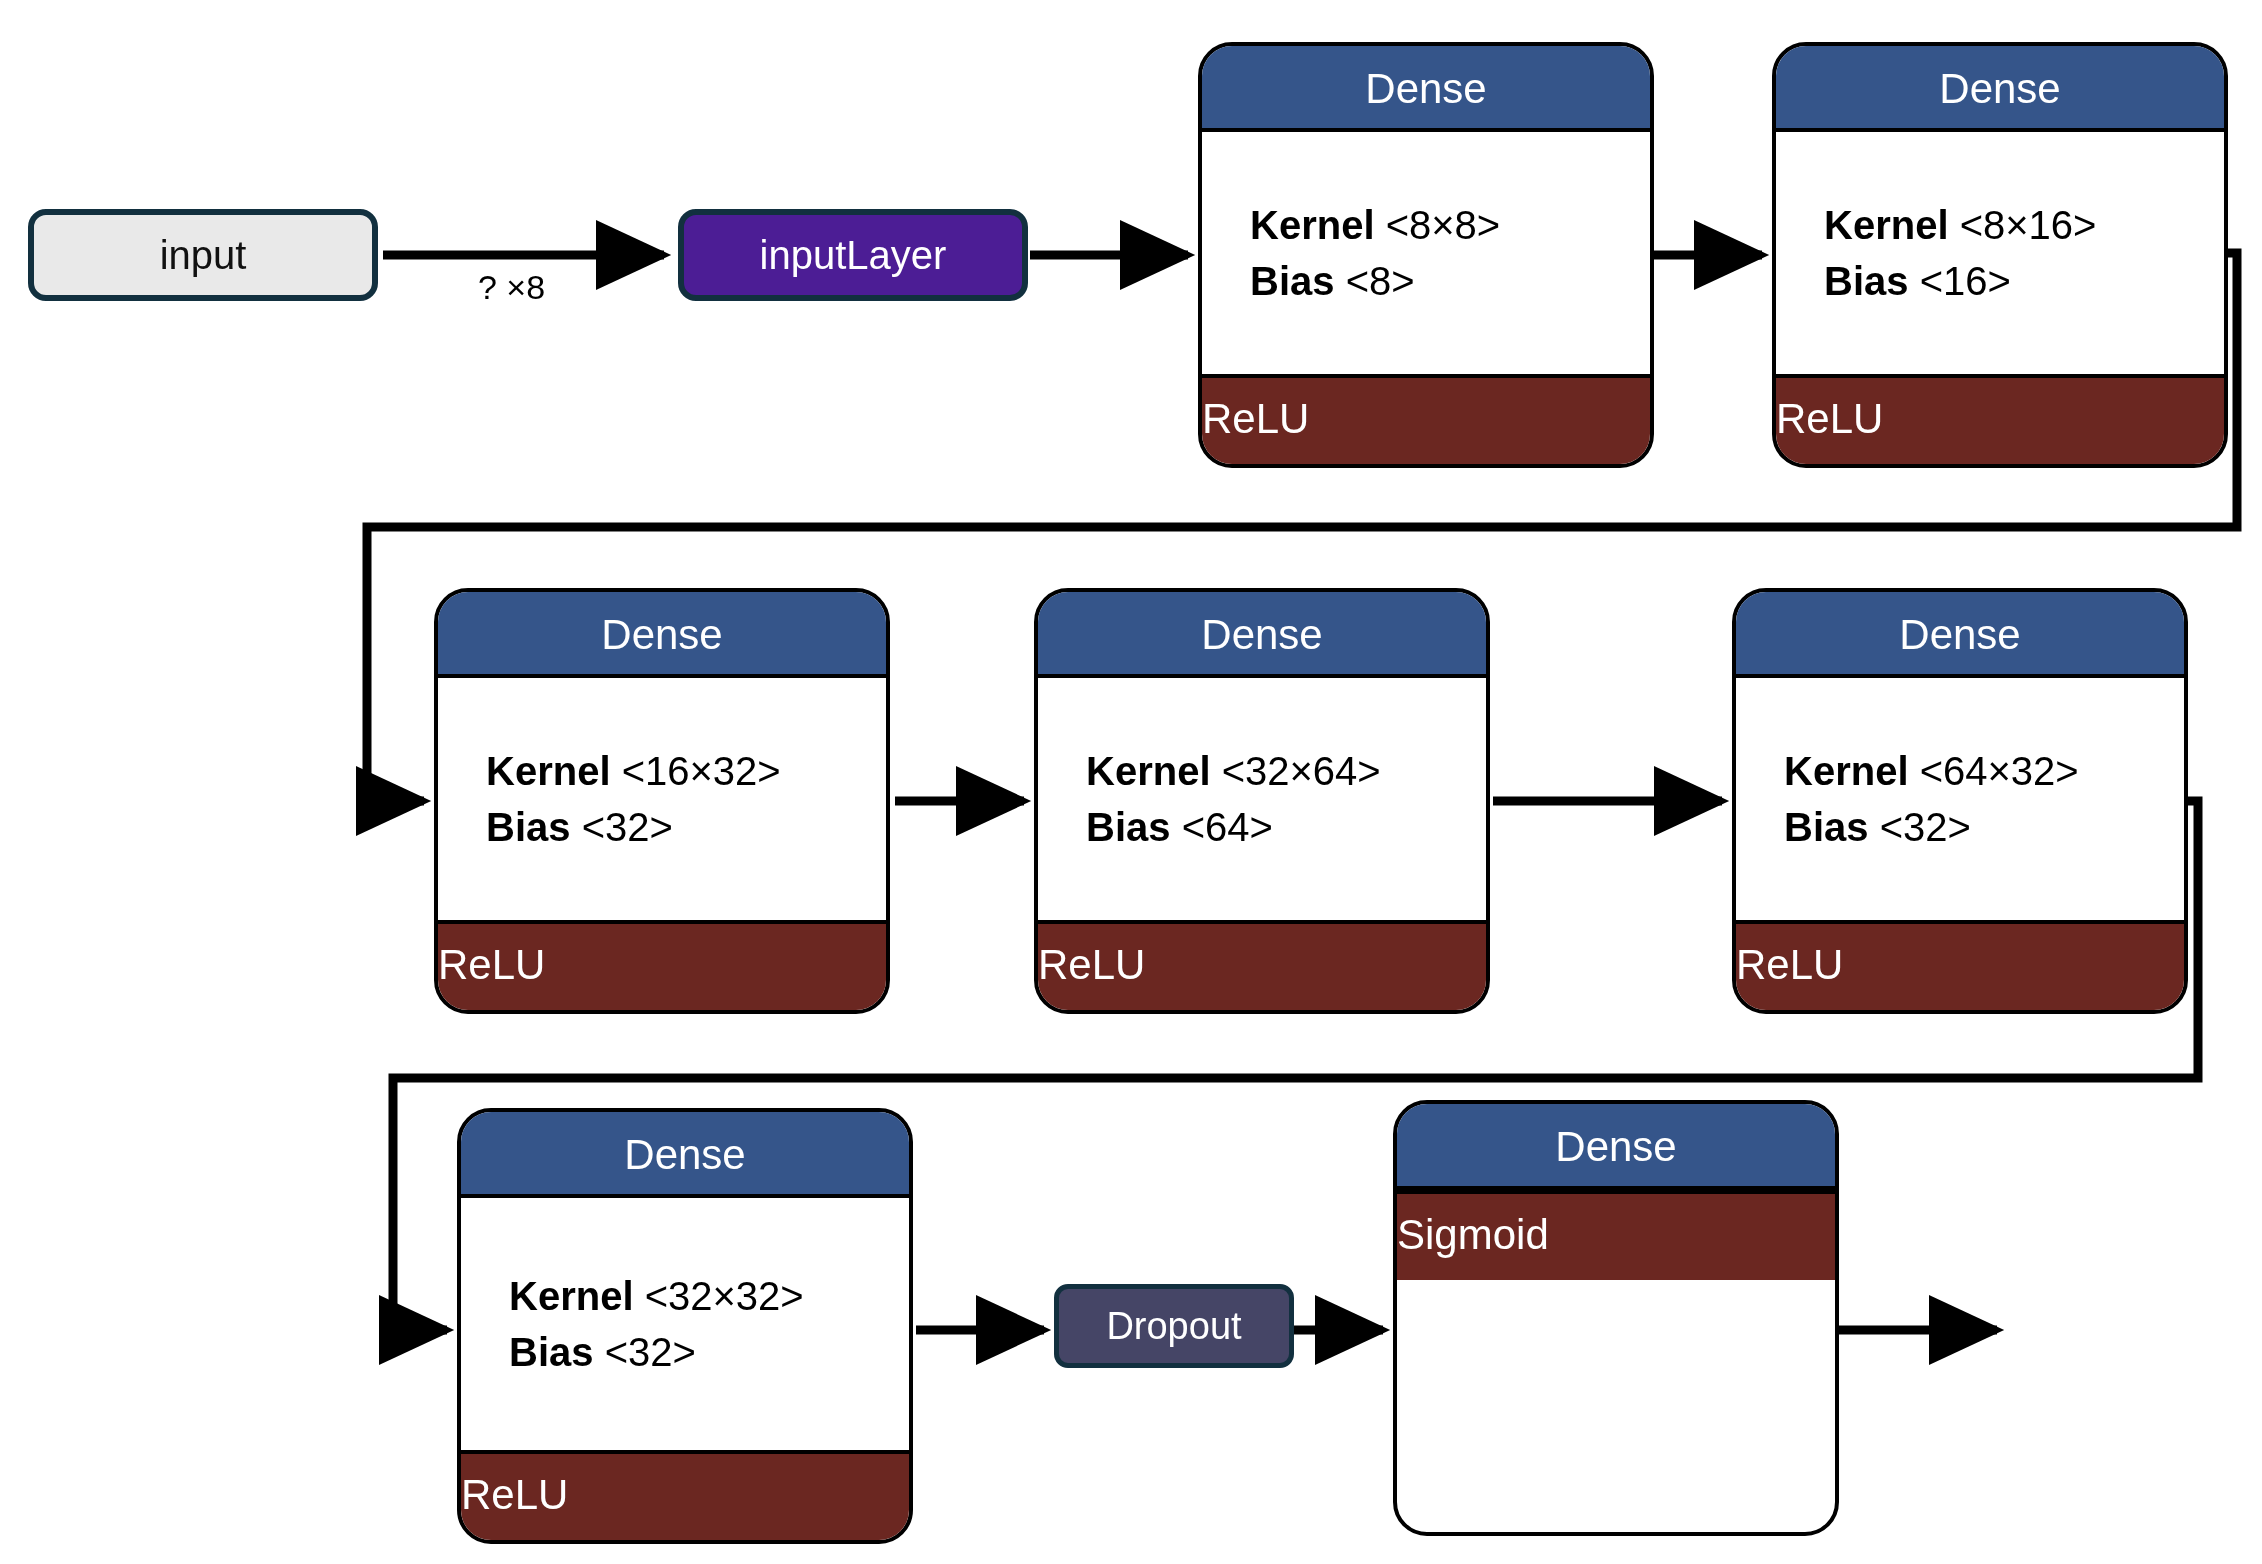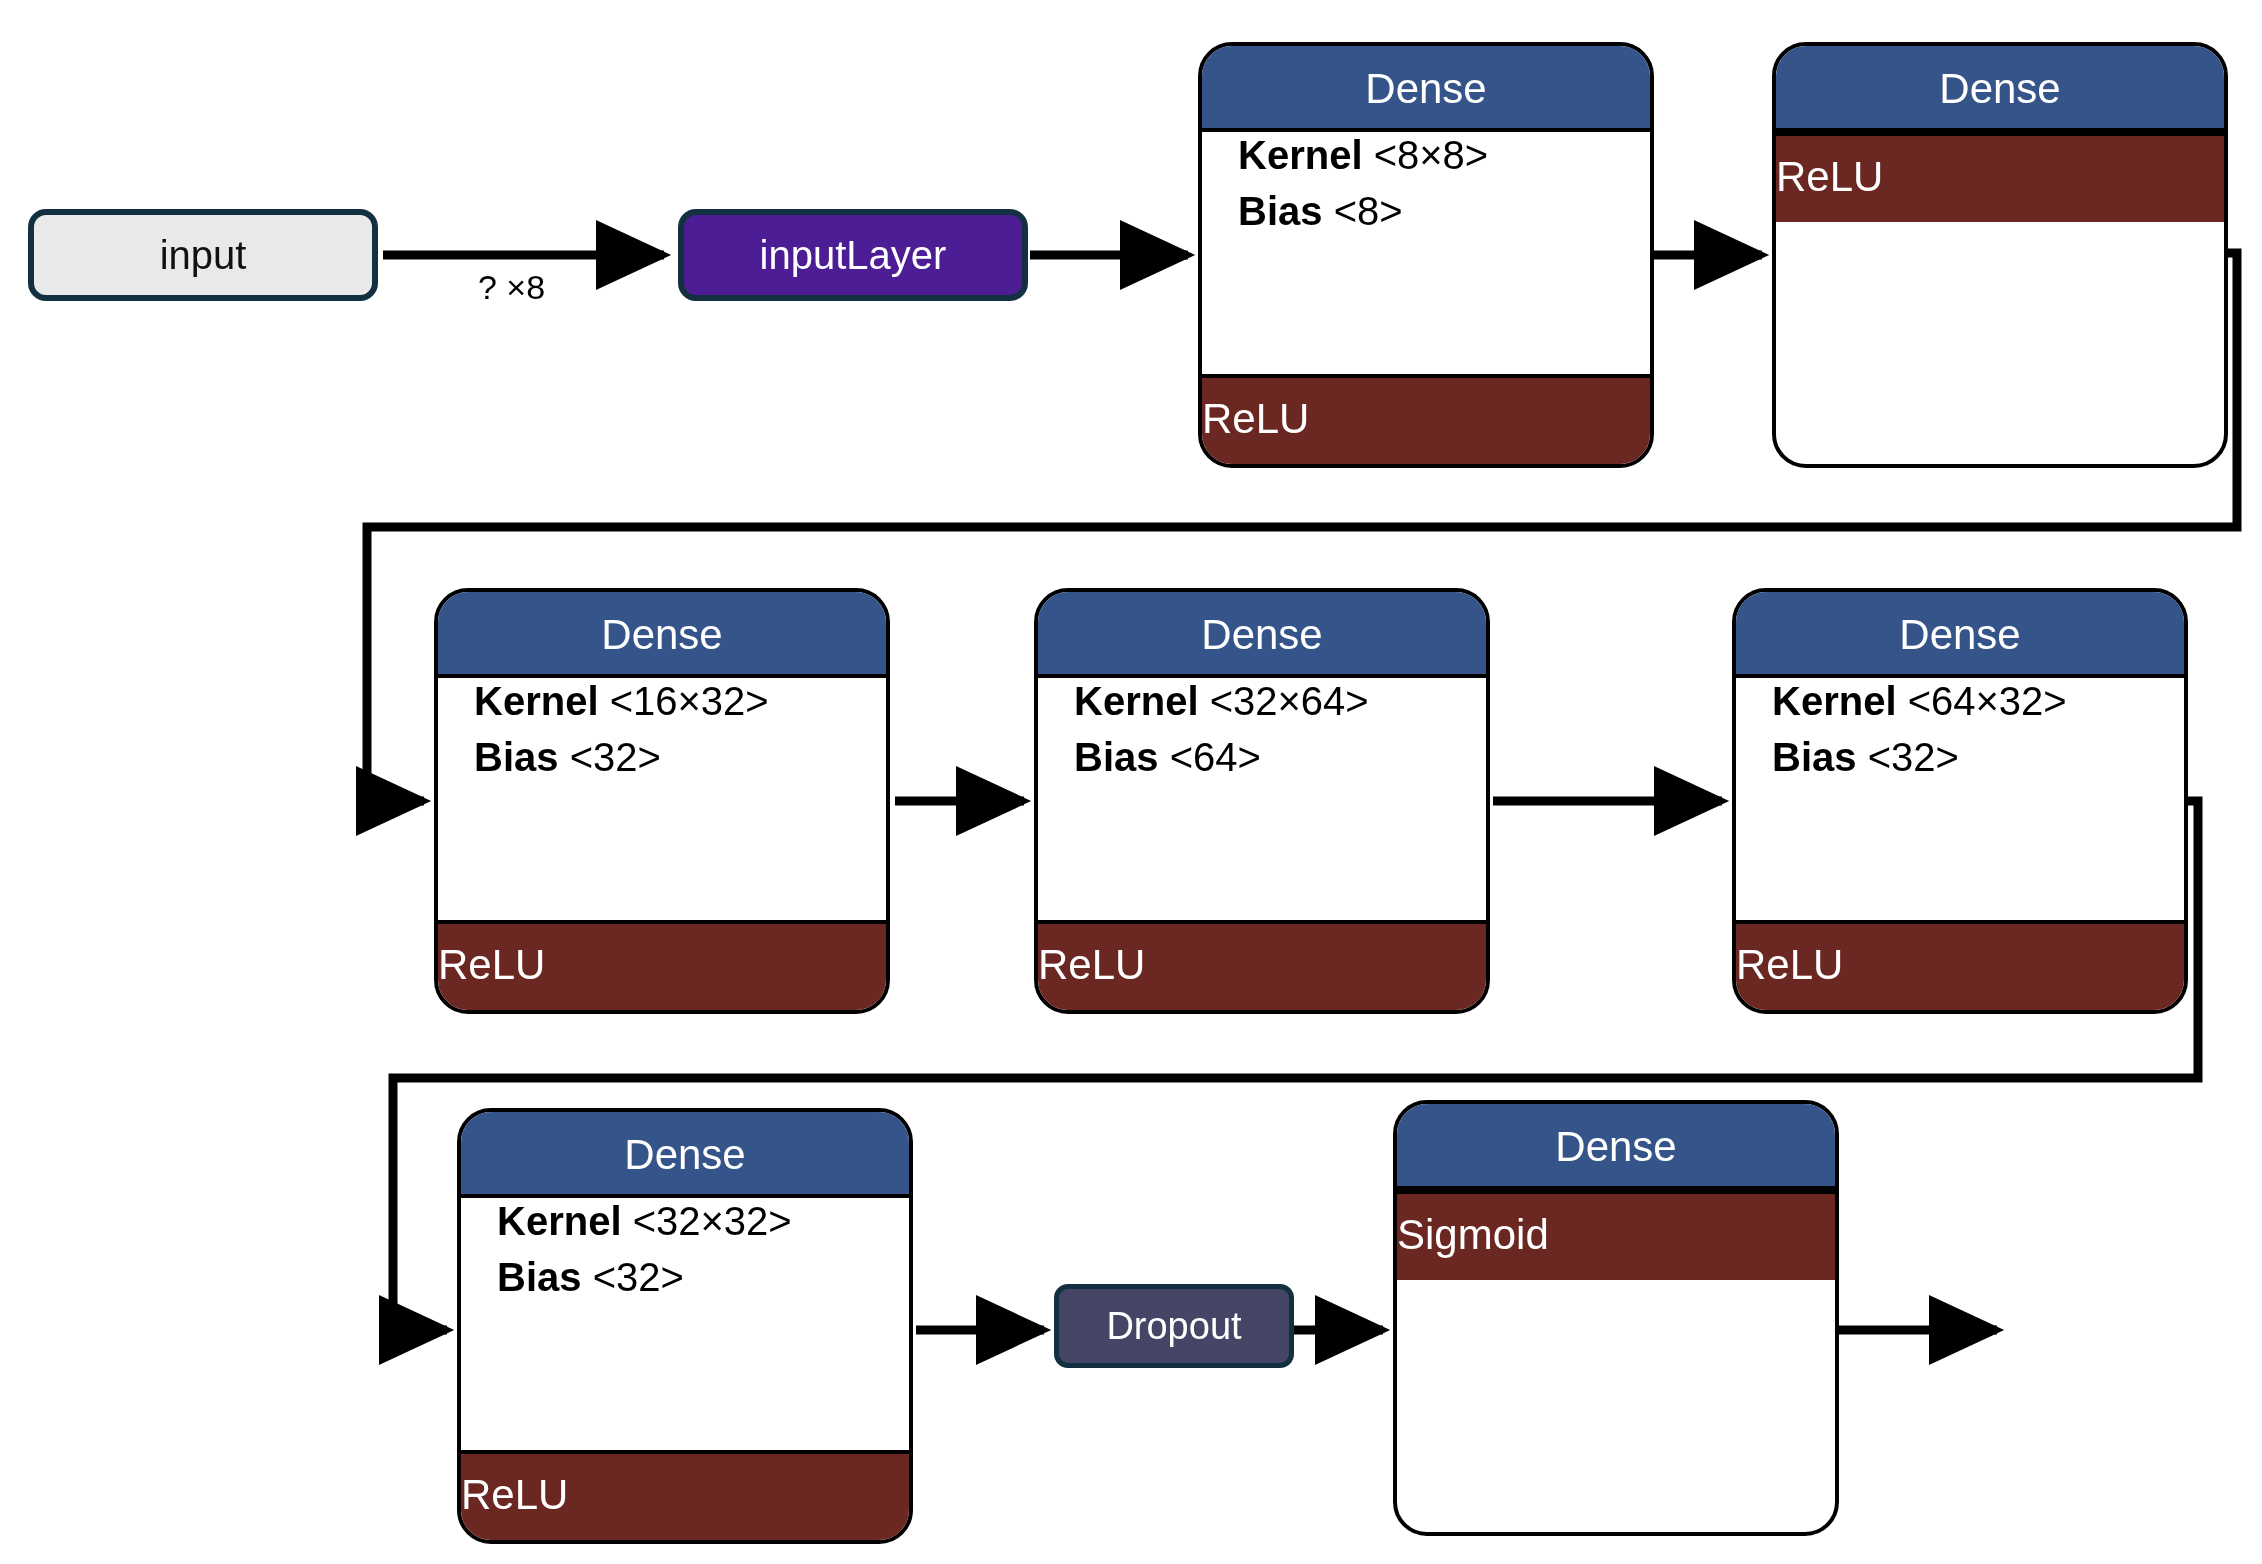--- a/index.html
+++ b/index.html
@@ -45,22 +45,22 @@
     line-height:1;
     padding-top:22px;
     padding-bottom:18px;
     border-bottom:4px solid #000000;
     flex:0 0 auto;
   }
   .dense .body{
     flex:1 1 auto;
     background:#ffffff;
     display:flex;flex-direction:column;
-    align-items:flex-start;
-    padding-left:36px;
+    align-items:flex-start;justify-content:center;
+    padding-left:48px;
     gap:10px;
   }
   .dense .body .ln{
     font-size:40px;
     color:#000000;
     white-space:nowrap;
     line-height:1.15;
   }
   .dense .body .ln b{font-weight:bold;}
   .dense .ftr{
@@ -137,20 +137,30 @@
       <div class="ln">
         <b>Bias</b> 
         <span>&lt;8&gt;</span>
       </div>
     </div>
     <div class="ftr">ReLU</div>
   </div>
 
   <div class="dense" style="left:1772px; top:42px; width:456px; height:426px;">
     <div class="hdr">Dense</div>
+    <div class="body">
+      <div class="ln">
+        <b>Kernel</b> 
+        <span>&lt;8×16&gt;</span>
+      </div>
+      <div class="ln">
+        <b>Bias</b> 
+        <span>&lt;16&gt;</span>
+      </div>
+    </div>
     <div class="ftr">ReLU</div>
   </div>
 
   <div class="dense" style="left:434px; top:588px; width:456px; height:426px;">
     <div class="hdr">Dense</div>
     <div class="body">
       <div class="ln">
         <b>Kernel</b> 
         <span>&lt;16×32&gt;</span>
       </div>

